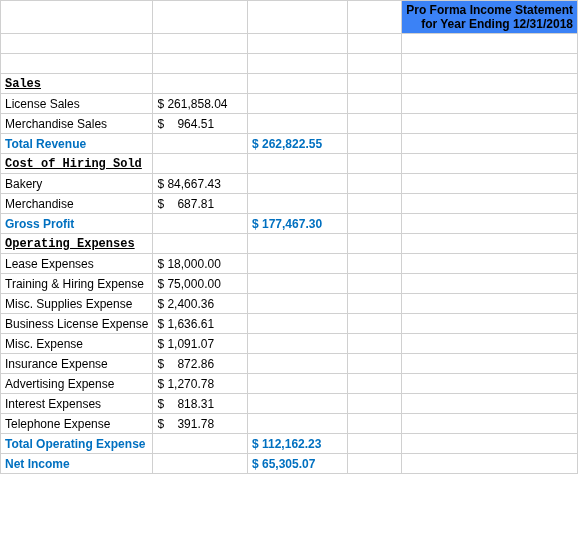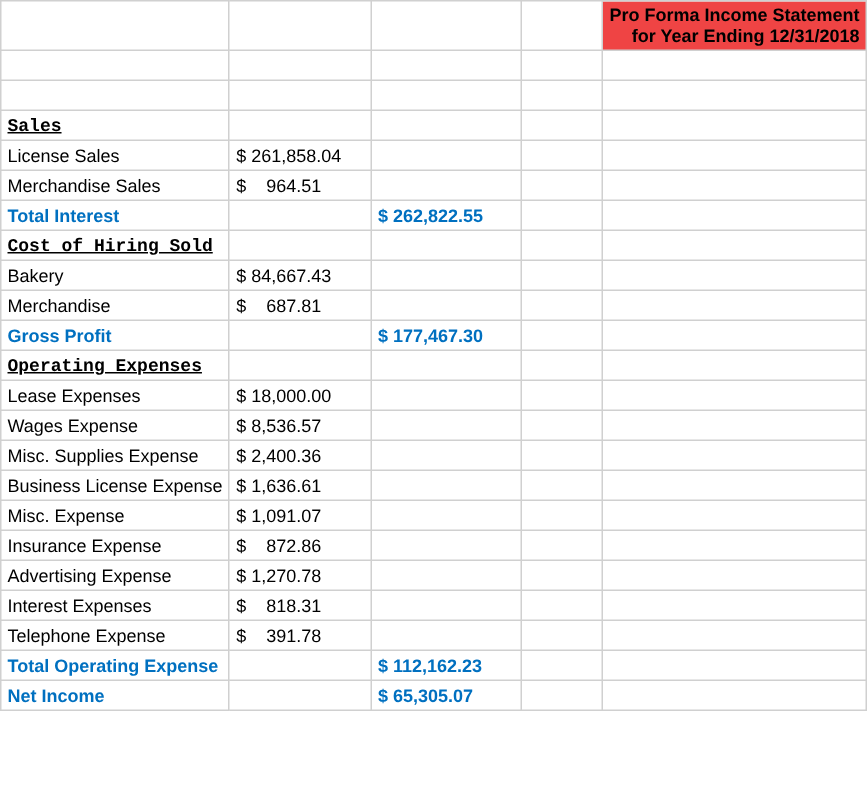--- a/index.html
+++ b/index.html
@@ -21,21 +21,21 @@
       height: 20px;
       vertical-align: middle;
     }
     .col-a { width: 140px; }
     .col-b { width: 110px; }
     .col-c { width: 120px; }
     .col-d { width: 100px; }
     .col-e { width: 108px; }
 
     .header-cell {
-      background: #ef4444;
+      background: #3b82f6;
       font-weight: bold;
       text-align: right;
       font-size: 12px;
     }
     .bold-underline { font-weight: bold; text-decoration: underline; font-family: Liberation Mono, monospace; }
     .align-right { }
     .total-row { font-weight: bold; color: #0070c0; }
     .empty-cell { background: #fff; }
   </style>
 </head>
@@ -89,21 +89,21 @@
 
   <tr>
     <td class="col-a">Merchandise Sales</td>
     <td class="col-b align-right">$&nbsp;&nbsp;&nbsp; 964.51</td>
     <td class="col-c"></td>
     <td class="col-d"></td>
     <td class="col-e"></td>
   </tr>
 
   <tr>
-    <td class="col-a total-row">Total Interest</td>
+    <td class="col-a total-row">Total Revenue</td>
     <td class="col-b"></td>
     <td class="col-c align-right total-row">$ 262,822.55</td>
     <td class="col-d"></td>
     <td class="col-e"></td>
   </tr>
 
   <tr>
     <td class="col-a bold-underline">Cost of Hiring Sold</td>
     <td class="col-b"></td>
     <td class="col-c"></td>
@@ -146,28 +146,28 @@
 
   <tr>
     <td class="col-a">Lease Expenses</td>
     <td class="col-b align-right">$  18,000.00</td>
     <td class="col-c"></td>
     <td class="col-d"></td>
     <td class="col-e"></td>
   </tr>
 
 
-
-  <tr>
-    <td class="col-a">Wages Expense</td>
-    <td class="col-b align-right">$   8,536.57</td>
-    <td class="col-c"></td>
-    <td class="col-d"></td>
-    <td class="col-e"></td>
-  </tr>
+  <tr>
+    <td class="col-a">Training &amp; Hiring Expense</td>
+    <td class="col-b align-right">$  75,000.00</td>
+    <td class="col-c"></td>
+    <td class="col-d"></td>
+    <td class="col-e"></td>
+  </tr>
+
 
   <tr>
     <td class="col-a">Misc. Supplies Expense</td>
     <td class="col-b align-right">$   2,400.36</td>
     <td class="col-c"></td>
     <td class="col-d"></td>
     <td class="col-e"></td>
   </tr>
 
   <tr>

